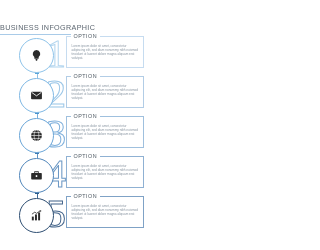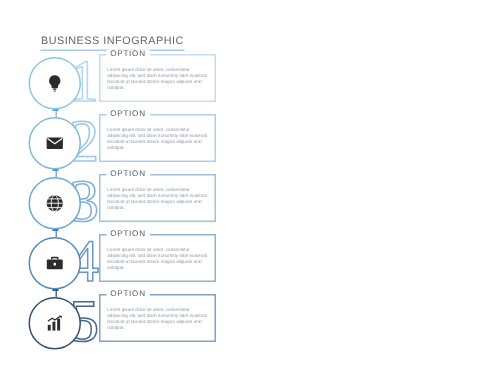--- a/index.html
+++ b/index.html
@@ -21,21 +21,20 @@
     background: #ffffff;
     box-sizing: border-box;
   }
 
   
   .title-wrap {
     position: absolute;
     top: 16px;
     left: 0;
     width: 150px;
-    text-align: center;
   }
   .title {
     font-size: 7.2px;
     letter-spacing: 0.35px;
     color: #5c6670;
     font-family: "Liberation Sans", sans-serif;
     display: inline-block;
     padding-bottom: 1.5px;
     border-bottom: 1px solid #a9cbe8;
     white-space: nowrap;

